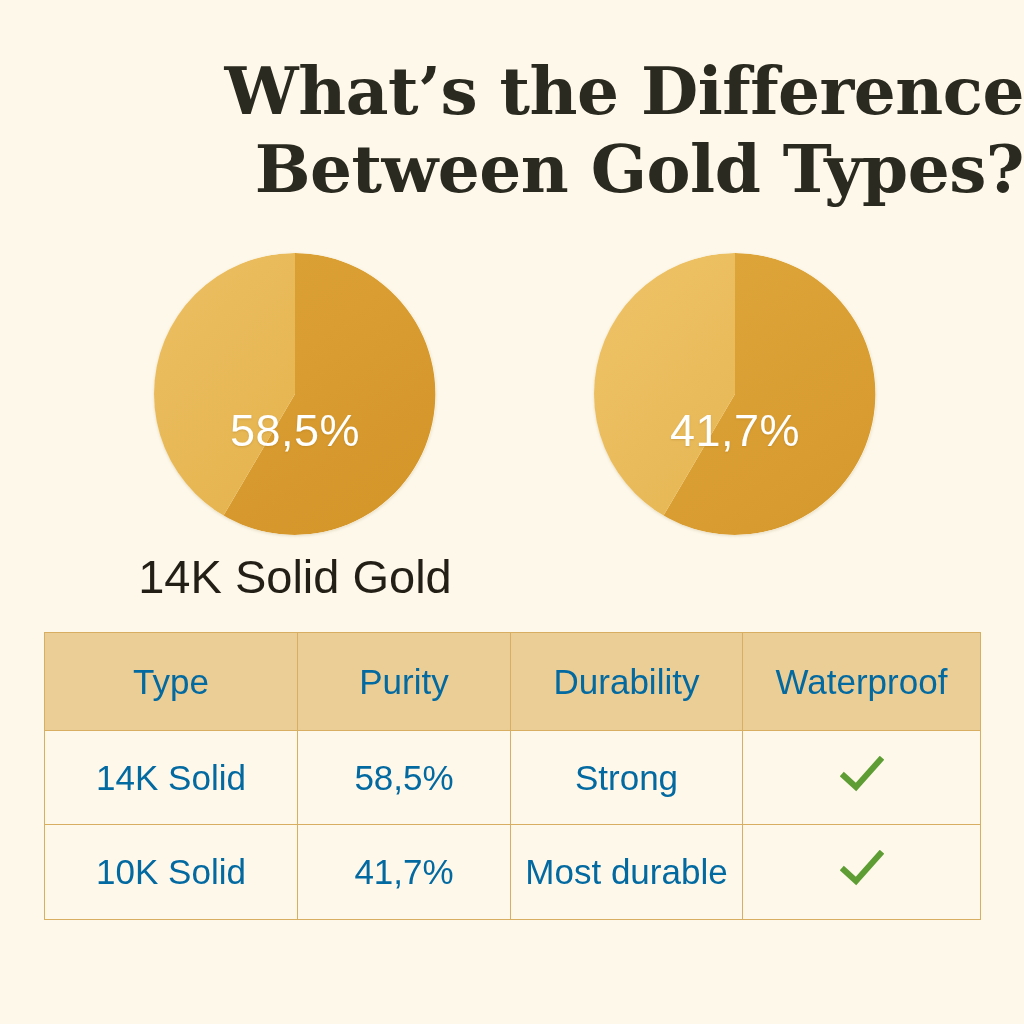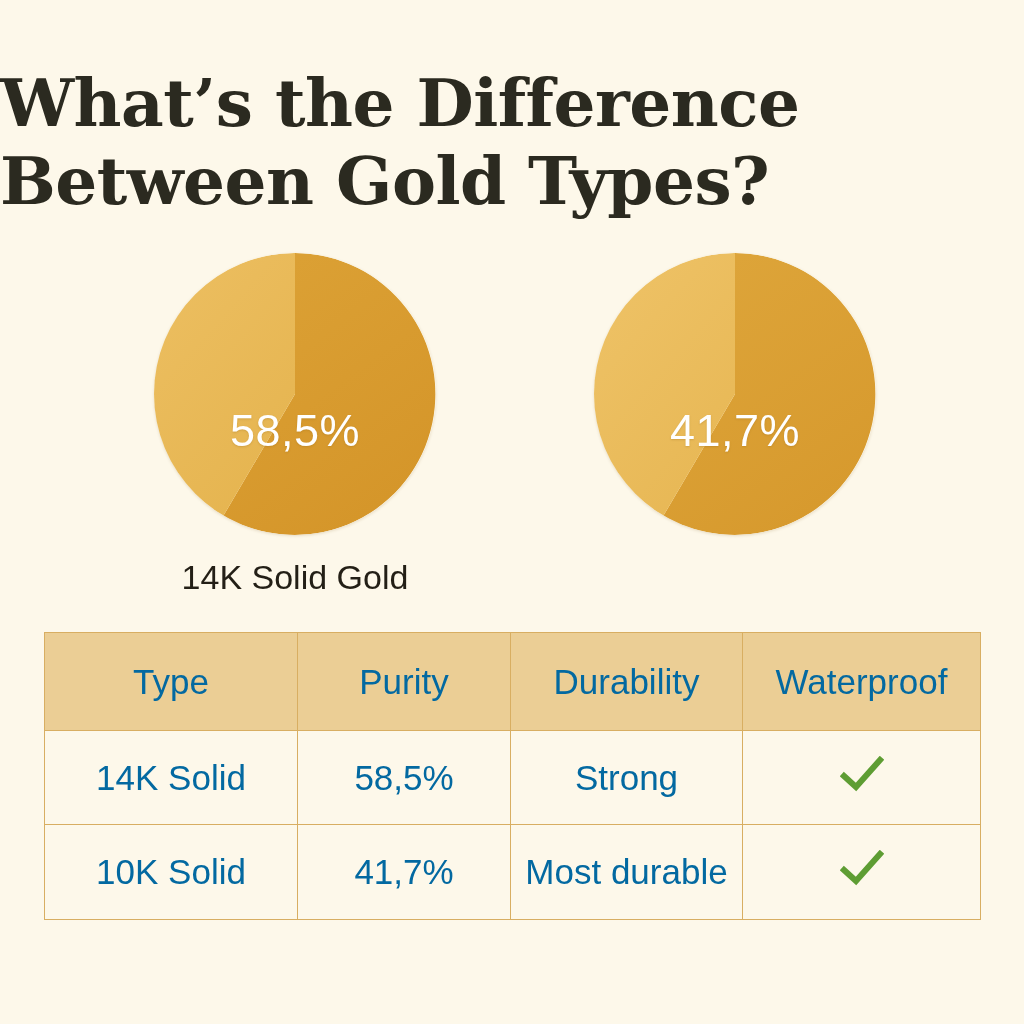--- a/index.html
+++ b/index.html
@@ -19,22 +19,21 @@
     position: absolute;
     inset: 0;
   }
 
   
   .title-block {
     position: absolute;
     left: 0;
     right: 0;
     top: 52px;
-    text-align: left;
-    margin-top: 12px;
+    text-align: right;
   }
   .title-line {
     font-family: "DejaVu Serif", "Liberation Serif", serif;
     font-weight: 700;
     font-size: 66px;
     line-height: 78px;
     letter-spacing: -0.5px;
     color: #2b2a20;
     white-space: nowrap;
   }
@@ -84,21 +83,21 @@
     left: 0;
     right: 0;
     top: 548px;
     height: 62px;
   }
   .caption {
     position: absolute;
     top: 0;
     width: 440px;
     text-align: center;
-    font-size: 34px;
+    font-size: 47px;
     line-height: 58px;
     color: #231f16;
     white-space: nowrap;
   }
   .caption.left  { left: 75px; }
   .caption.right { left: 512px; }
 
   
   .table {
     position: absolute;

